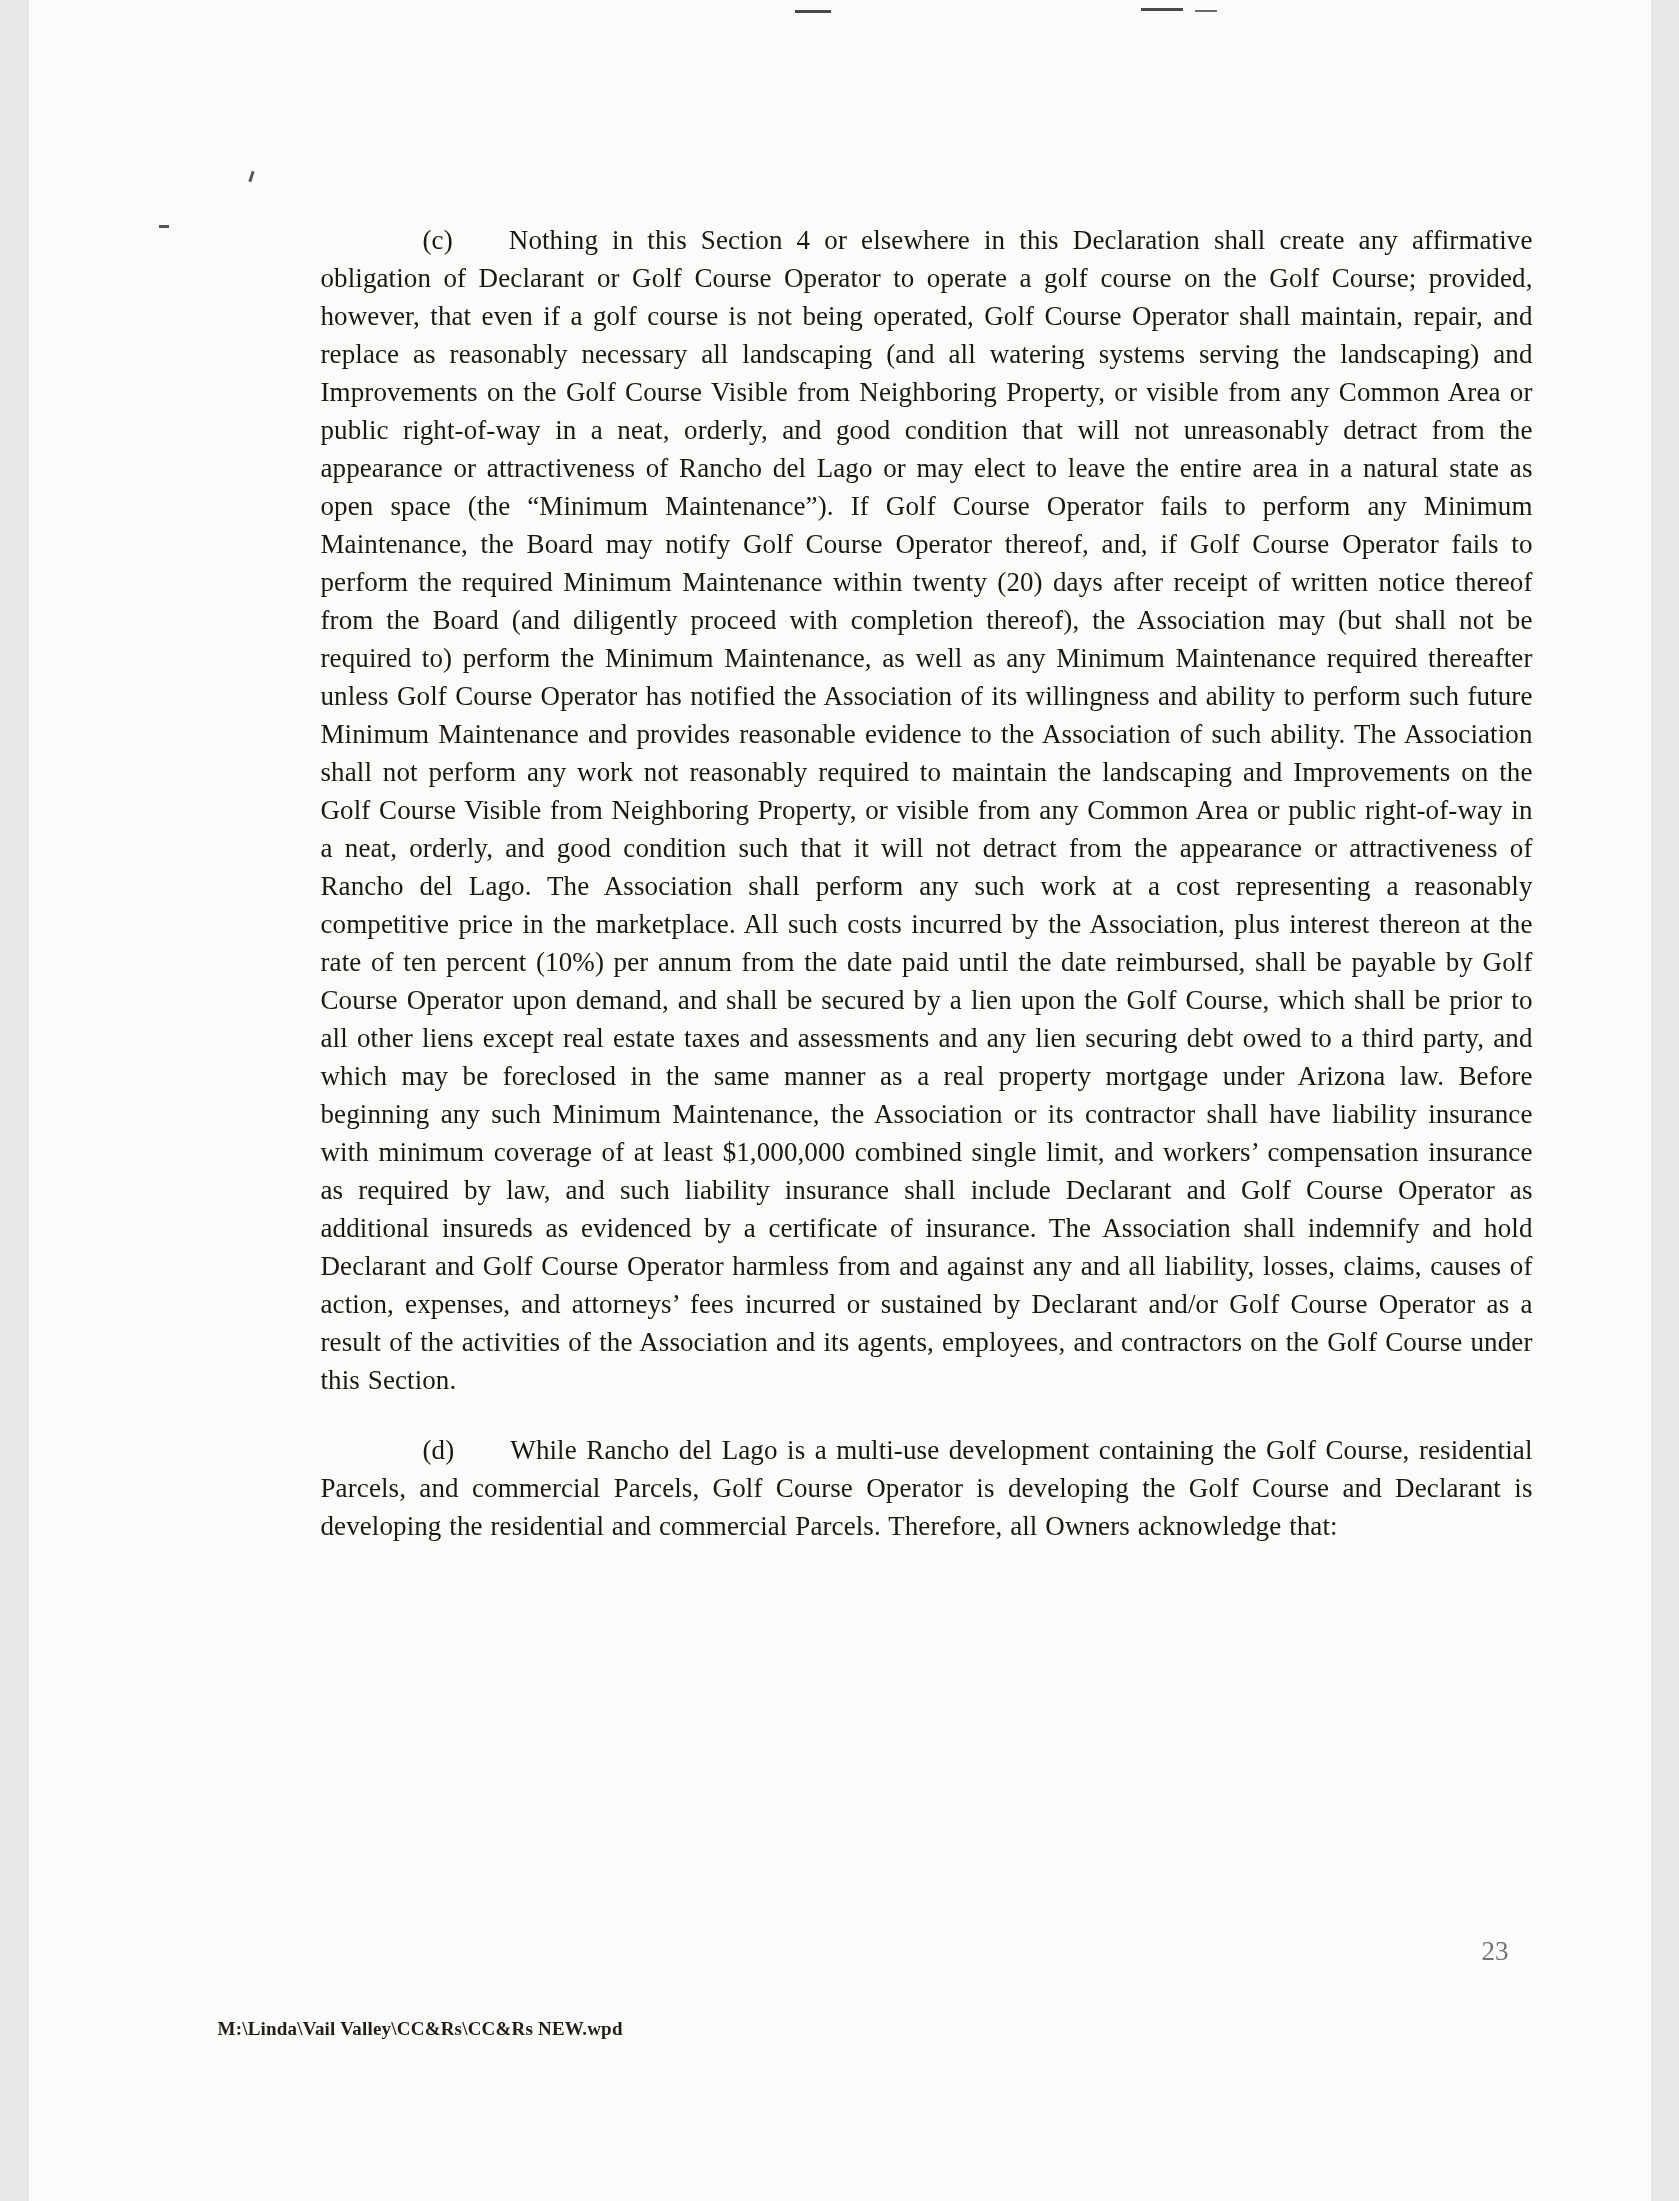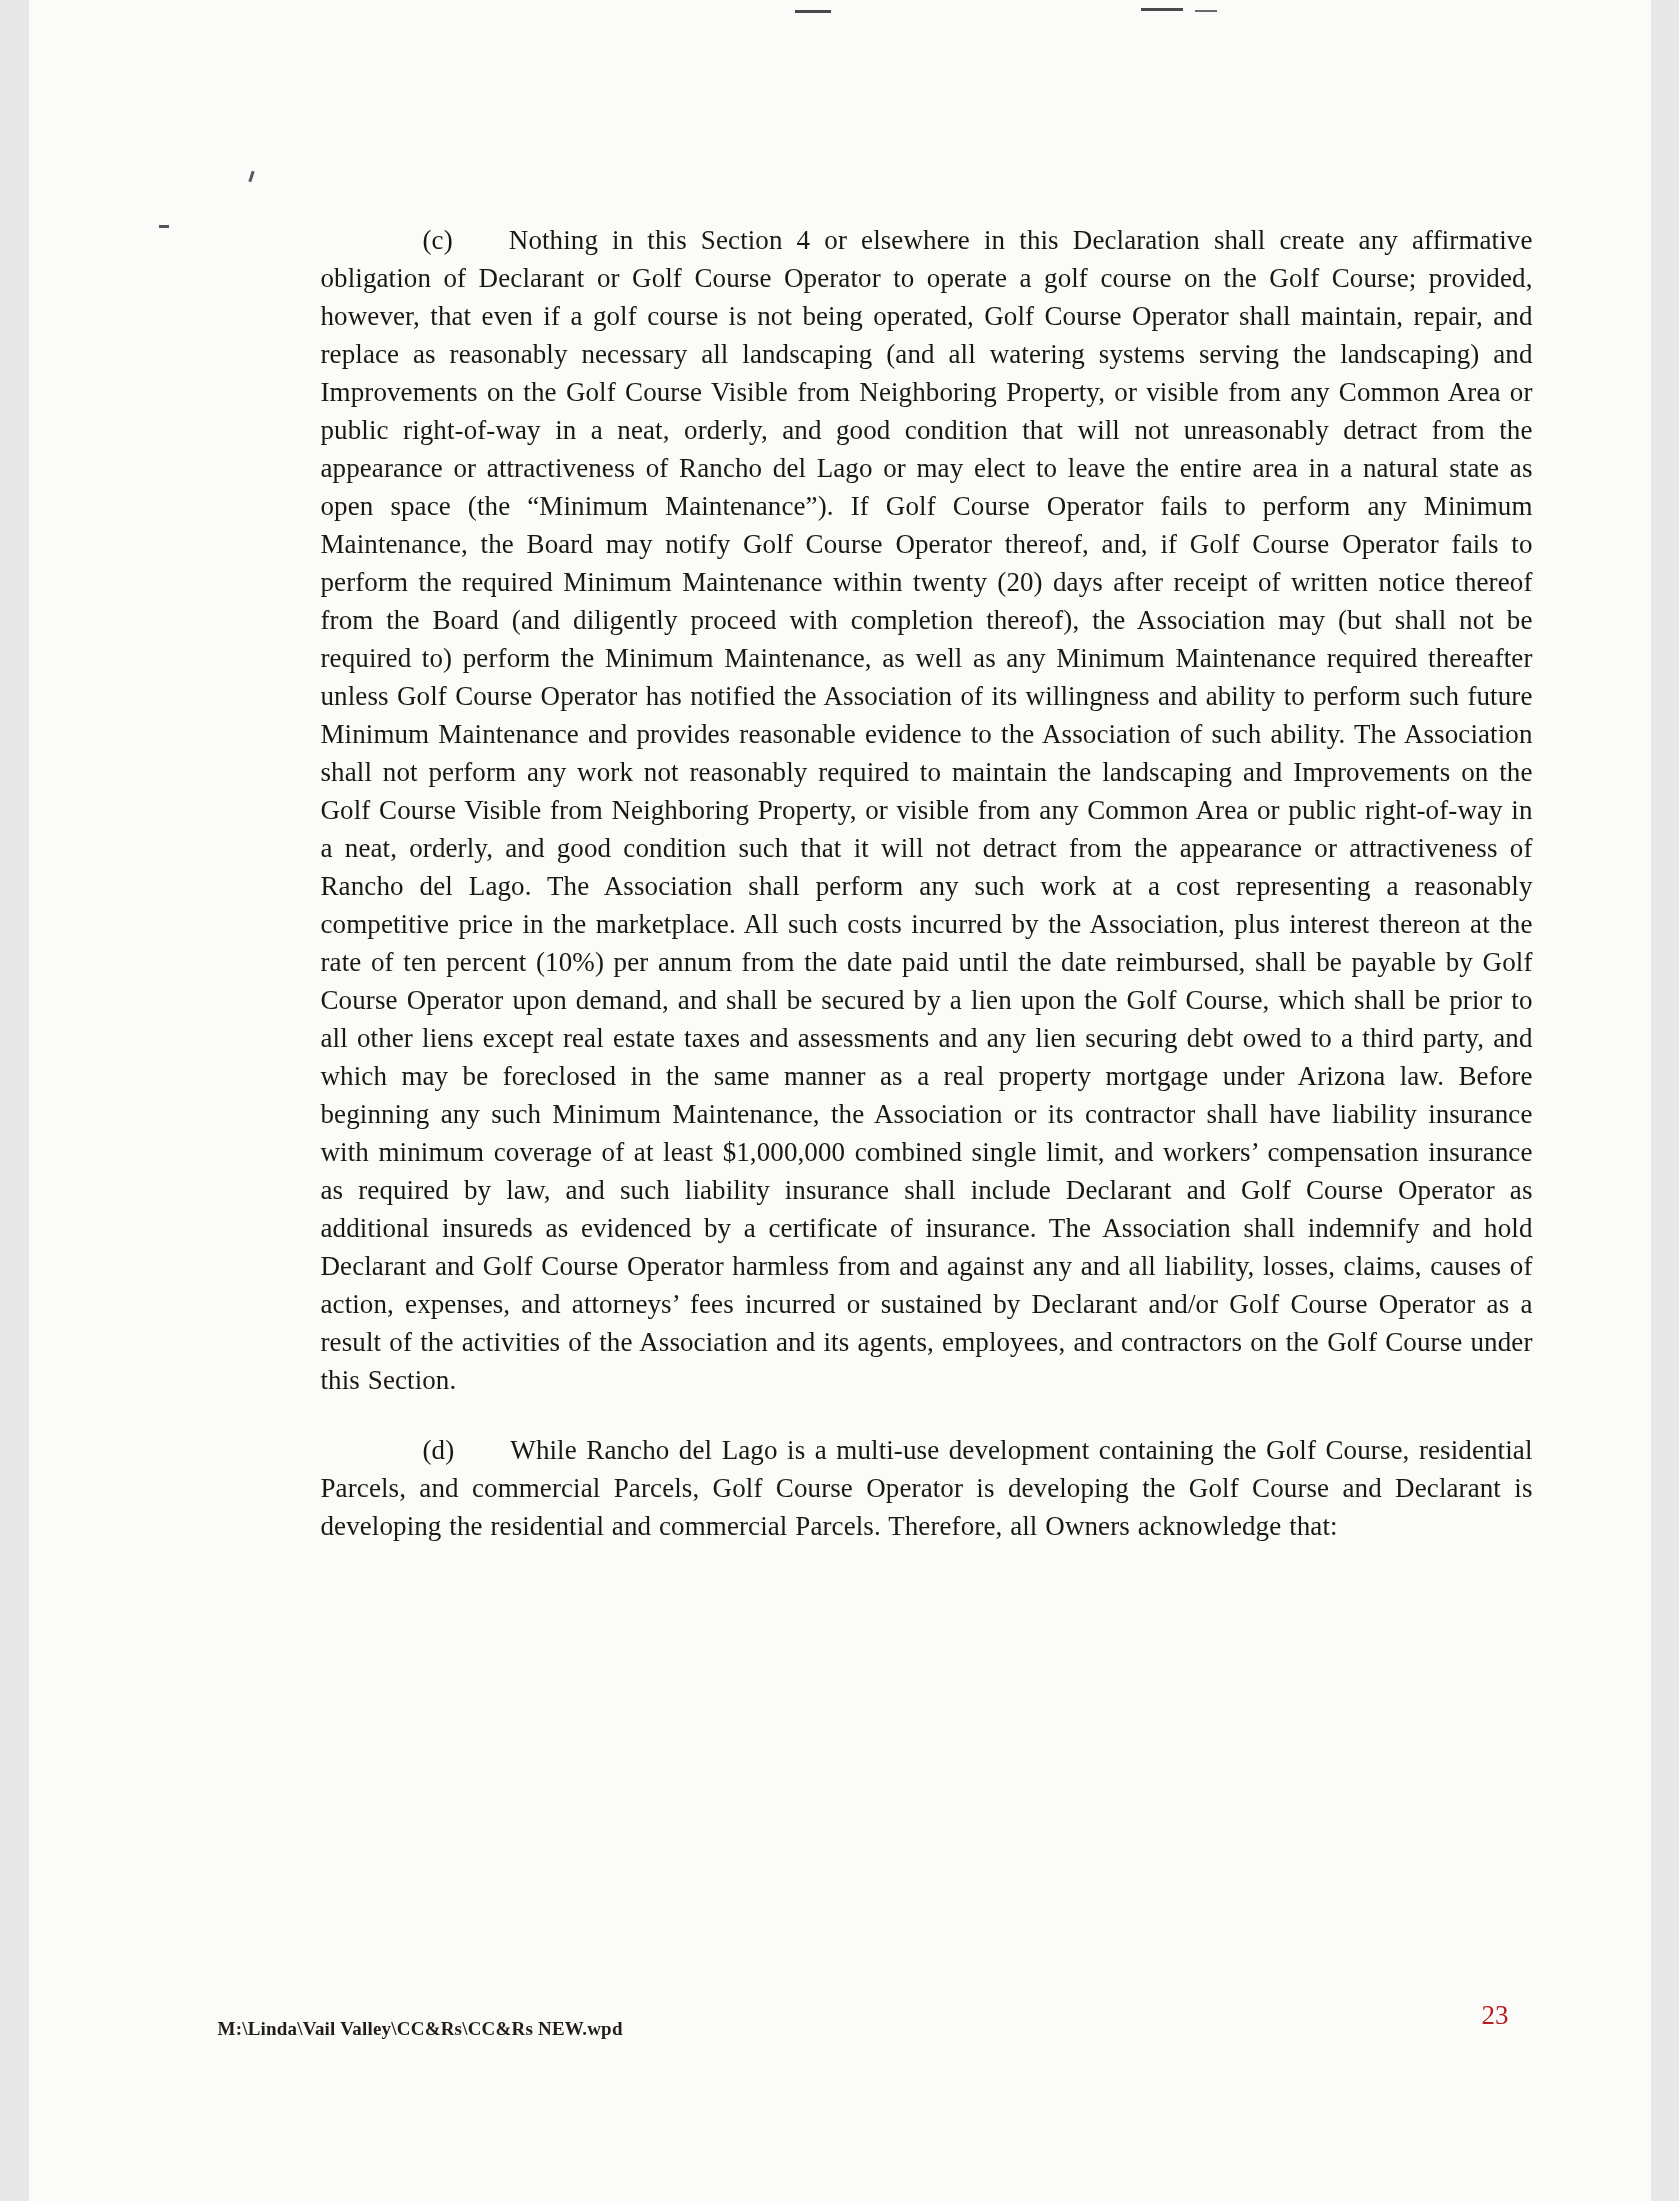--- a/index.html
+++ b/index.html
@@ -40,23 +40,23 @@
     top: 2018px;
     font-size: 19px;
     font-weight: 700;
     letter-spacing: 0.2px;
     color: #221d18;
   }
 
   .page-number {
     position: absolute;
     left: 1453px;
-    top: 2000px;
+    top: 1936px;
     font-size: 27px;
-    color: #b91c1c;
+    color: #737373;
   }
 
   
   .stamp {
     position: absolute;
     left: 1550px;
     width: 183px;
     text-align: center;
     transform: rotate(90deg);
     font-family: "DejaVu Sans Mono", monospace;

